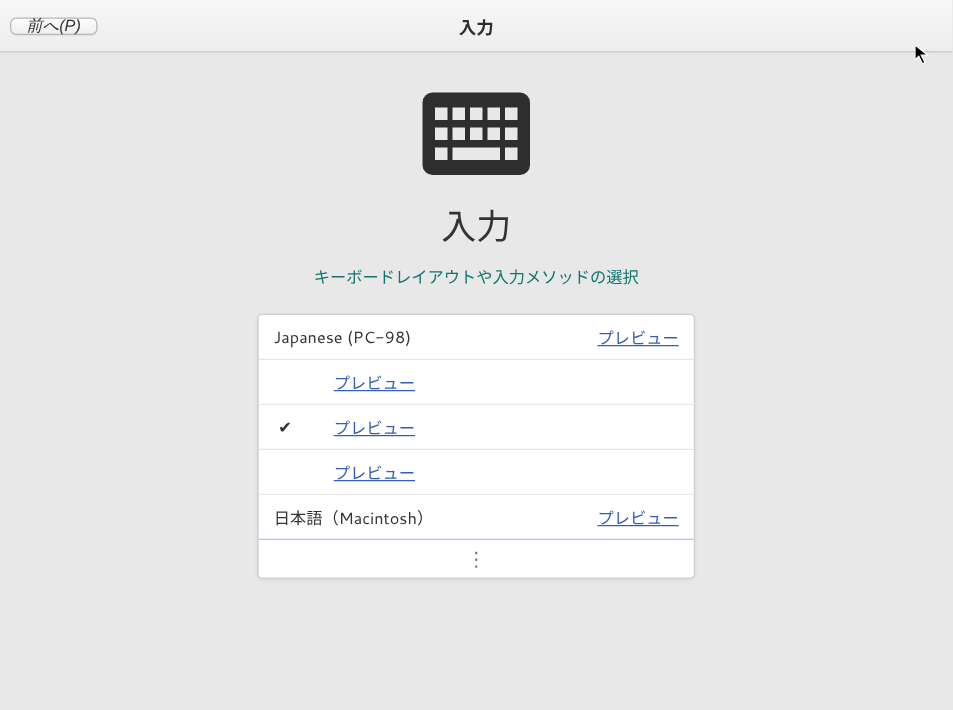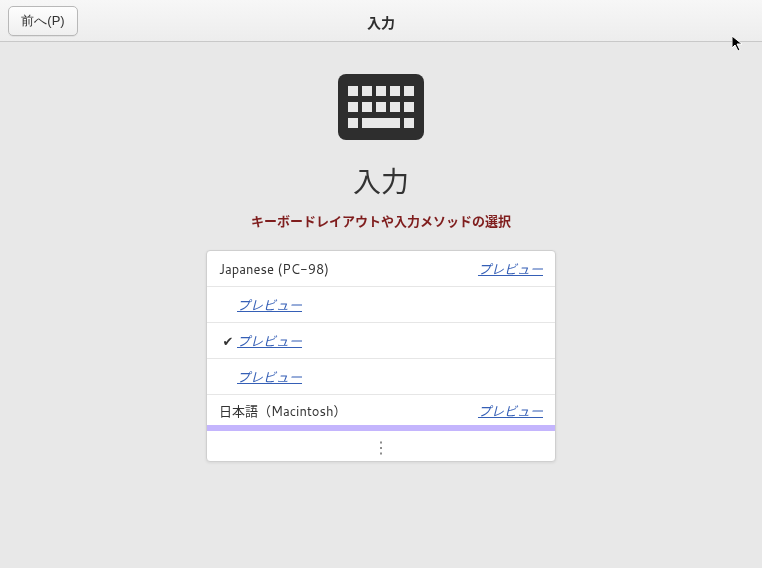--- a/index.html
+++ b/index.html
@@ -14,31 +14,32 @@
     .headerbar {
       height: 42px;
       background: linear-gradient(to bottom, #f7f7f7, #ededed);
       border-bottom: 1px solid #c8c8c8;
       display: flex;
       align-items: center;
       justify-content: space-between;
       padding: 0 8px;
     }
     .btn {
-      height: 30px;
+      height: 14px;
       padding: 0 12px;
       border: 1px solid #b8b8b8;
       border-radius: 5px;
       background: linear-gradient(to bottom, #fdfdfd, #efefef);
       font-size: 13px;
       color: #333;
       cursor: pointer;
       display: inline-flex;
       align-items: center;
       box-shadow: 0 1px 0 rgba(0,0,0,0.05);
+      font-style: italic;
     }
     .btn.suggested {
       background: linear-gradient(to bottom, #4a86e0, #2f5fc0);
       border-color: #274fa0;
       color: #fff;
     }
     .header-title {
       font-size: 14px;
       font-weight: 600;
       position: absolute;
@@ -58,53 +59,52 @@
       margin-bottom: 18px;
     }
     .page-title {
       font-size: 28px;
       font-weight: 400;
       margin-bottom: 10px;
       color: #333;
     }
     .page-subtitle {
       font-size: 13px;
-      color: #7f1d1d;
+      color: #0f766e;
       margin-bottom: 20px;
-      font-weight: bold;
     }
     .listbox {
       width: 350px;
       background: #fff;
       border: 1px solid #cfcfcf;
       border-radius: 4px;
       box-shadow: 0 1px 3px rgba(0,0,0,0.08);
     }
     .row {
       display: flex;
       align-items: center;
       height: 36px;
       padding: 12px 12px;
       border-bottom: 1px solid #e6e6e6;
       cursor: pointer;
       font-size: 13px;
+      gap: 30px;
     }
     .row .name { flex: 1; color:#333; }
     .row .check {
       width: 18px;
       text-align: center;
       color: #333;
       font-size: 13px;
     }
     .row .preview {
       color: #355fb6;
       text-decoration: underline;
       font-size: 13px;
       cursor: pointer;
-      font-style: italic;
     }
     .more-row {
       height: 30px;
       display: flex;
       align-items: center;
       justify-content: center;
       cursor: pointer;
     }
     .more-row .dots {
       color: #777;
@@ -160,21 +160,21 @@
       <a class="preview">プレビュー</a>
     </div>
     <div class="row">
       <span class="check">✔</span>
       <a class="preview">プレビュー</a>
     </div>
     <div class="row">
       <span class="check"></span>
       <a class="preview">プレビュー</a>
     </div>
-    <div class="row" style="border-bottom:6px solid #c4b5fd;justify-content:center;">
+    <div class="row" style="border-bottom:1px solid #c4b5fd;justify-content:center;">
       <span class="name">日本語（Macintosh）</span>
       <span class="check"></span>
       <a class="preview">プレビュー</a>
     </div>
     <div class="more-row">
       <span class="dots">⋮</span>
     </div>
   </div>
 </div>
 

